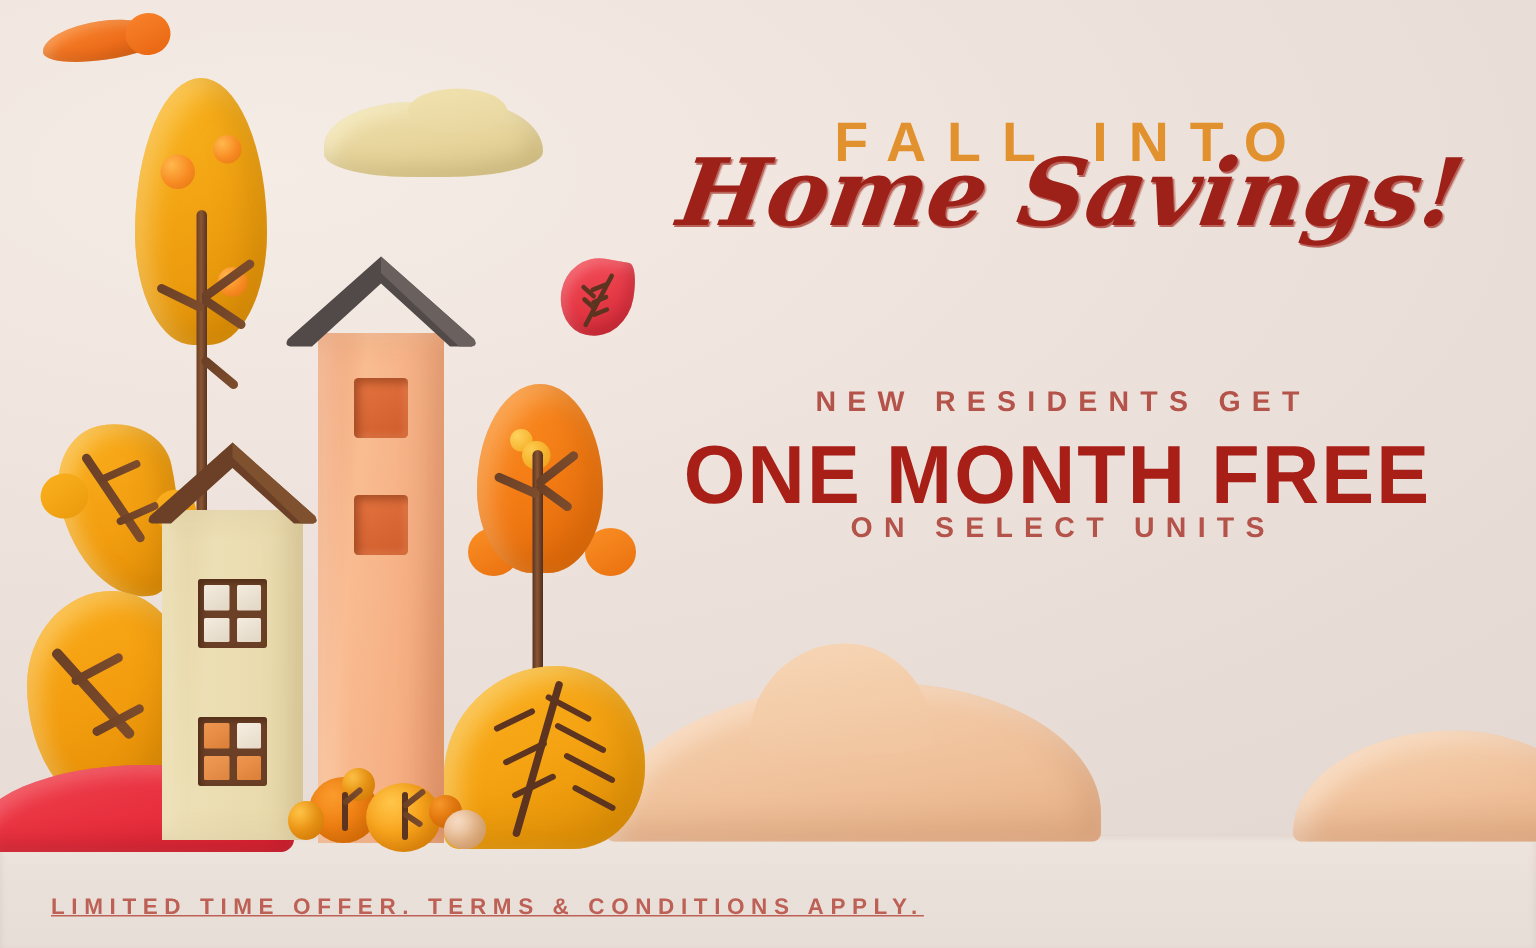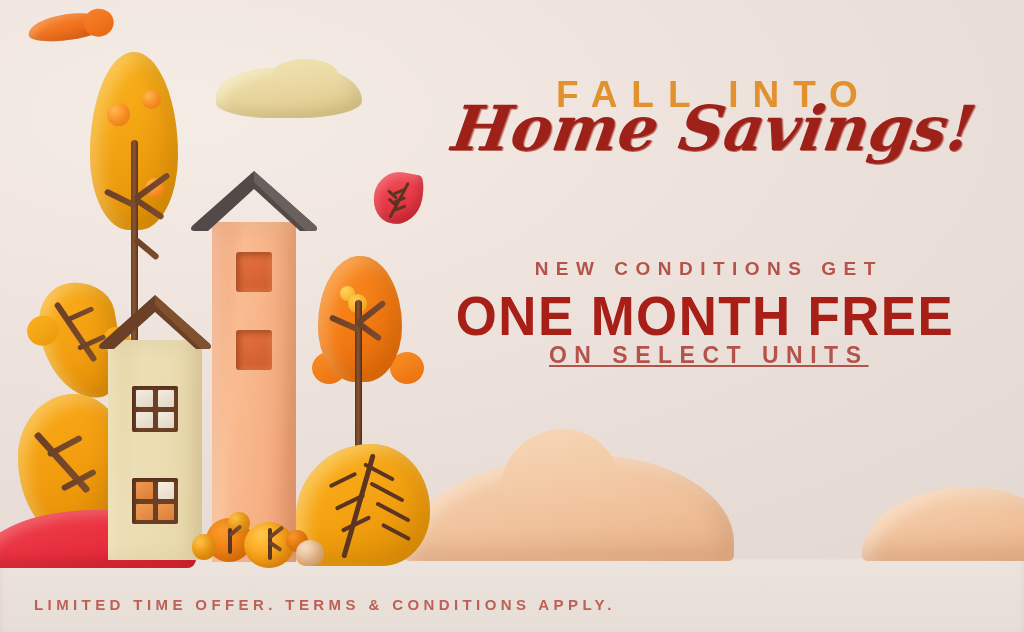--- a/index.html
+++ b/index.html
@@ -342,43 +342,43 @@
     font-weight: 700;
     letter-spacing: 1.5px;
     color: #a81f18;
     line-height: 1.05;
     transform: scaleX(.96);
   }
   .sub-bottom {
     position: absolute;
     left: 0; right: 44px; top: 342px;
     text-align: center;
-    font-size: 23px;
+    font-size: 19px;
     font-weight: 700;
     letter-spacing: 7.5px;
     text-indent: 7.5px;
     color: #b4534a;
-    text-decoration: underline;
   }
 
   
   .logo {
     position: absolute;
     left: 718px; top: 474px; width: 150px; height: 92px;
   }
   .logo svg { display: block; }
 
   
   .disclaimer {
     position: absolute;
     left: 34px; top: 596px;
     font-size: 15px;
     font-weight: 700;
     letter-spacing: 4.4px;
     color: #bd6055;
+    text-decoration: underline;
   }
 </style>
 </head>
 <body>
 
 <div class="banner">
 
   <div class="ground"></div>
 
   <div class="hill hill-a"></div>
@@ -493,21 +493,21 @@
     <div class="branch" style="left:269px; top:536px; width:18px; height:4px; transform:rotate(-38deg);"></div>
     <div class="branch" style="left:269px; top:540px; width:15px; height:4px; transform:rotate(34deg);"></div>
   </div>
 
   <div class="copy">
 
     <div class="headline-fall">FALL INTO</div>
 
     <div class="headline-script">Home Savings!</div>
 
-    <div class="sub-top">NEW CONDITIONS GET</div>
+    <div class="sub-top">NEW RESIDENTS GET</div>
 
     <div class="offer-main">ONE MONTH FREE</div>
 
     <div class="sub-bottom">ON SELECT UNITS</div>
   </div>
 
 
   <div class="disclaimer">LIMITED TIME OFFER. TERMS &amp; CONDITIONS APPLY.</div>
 
 </div>

